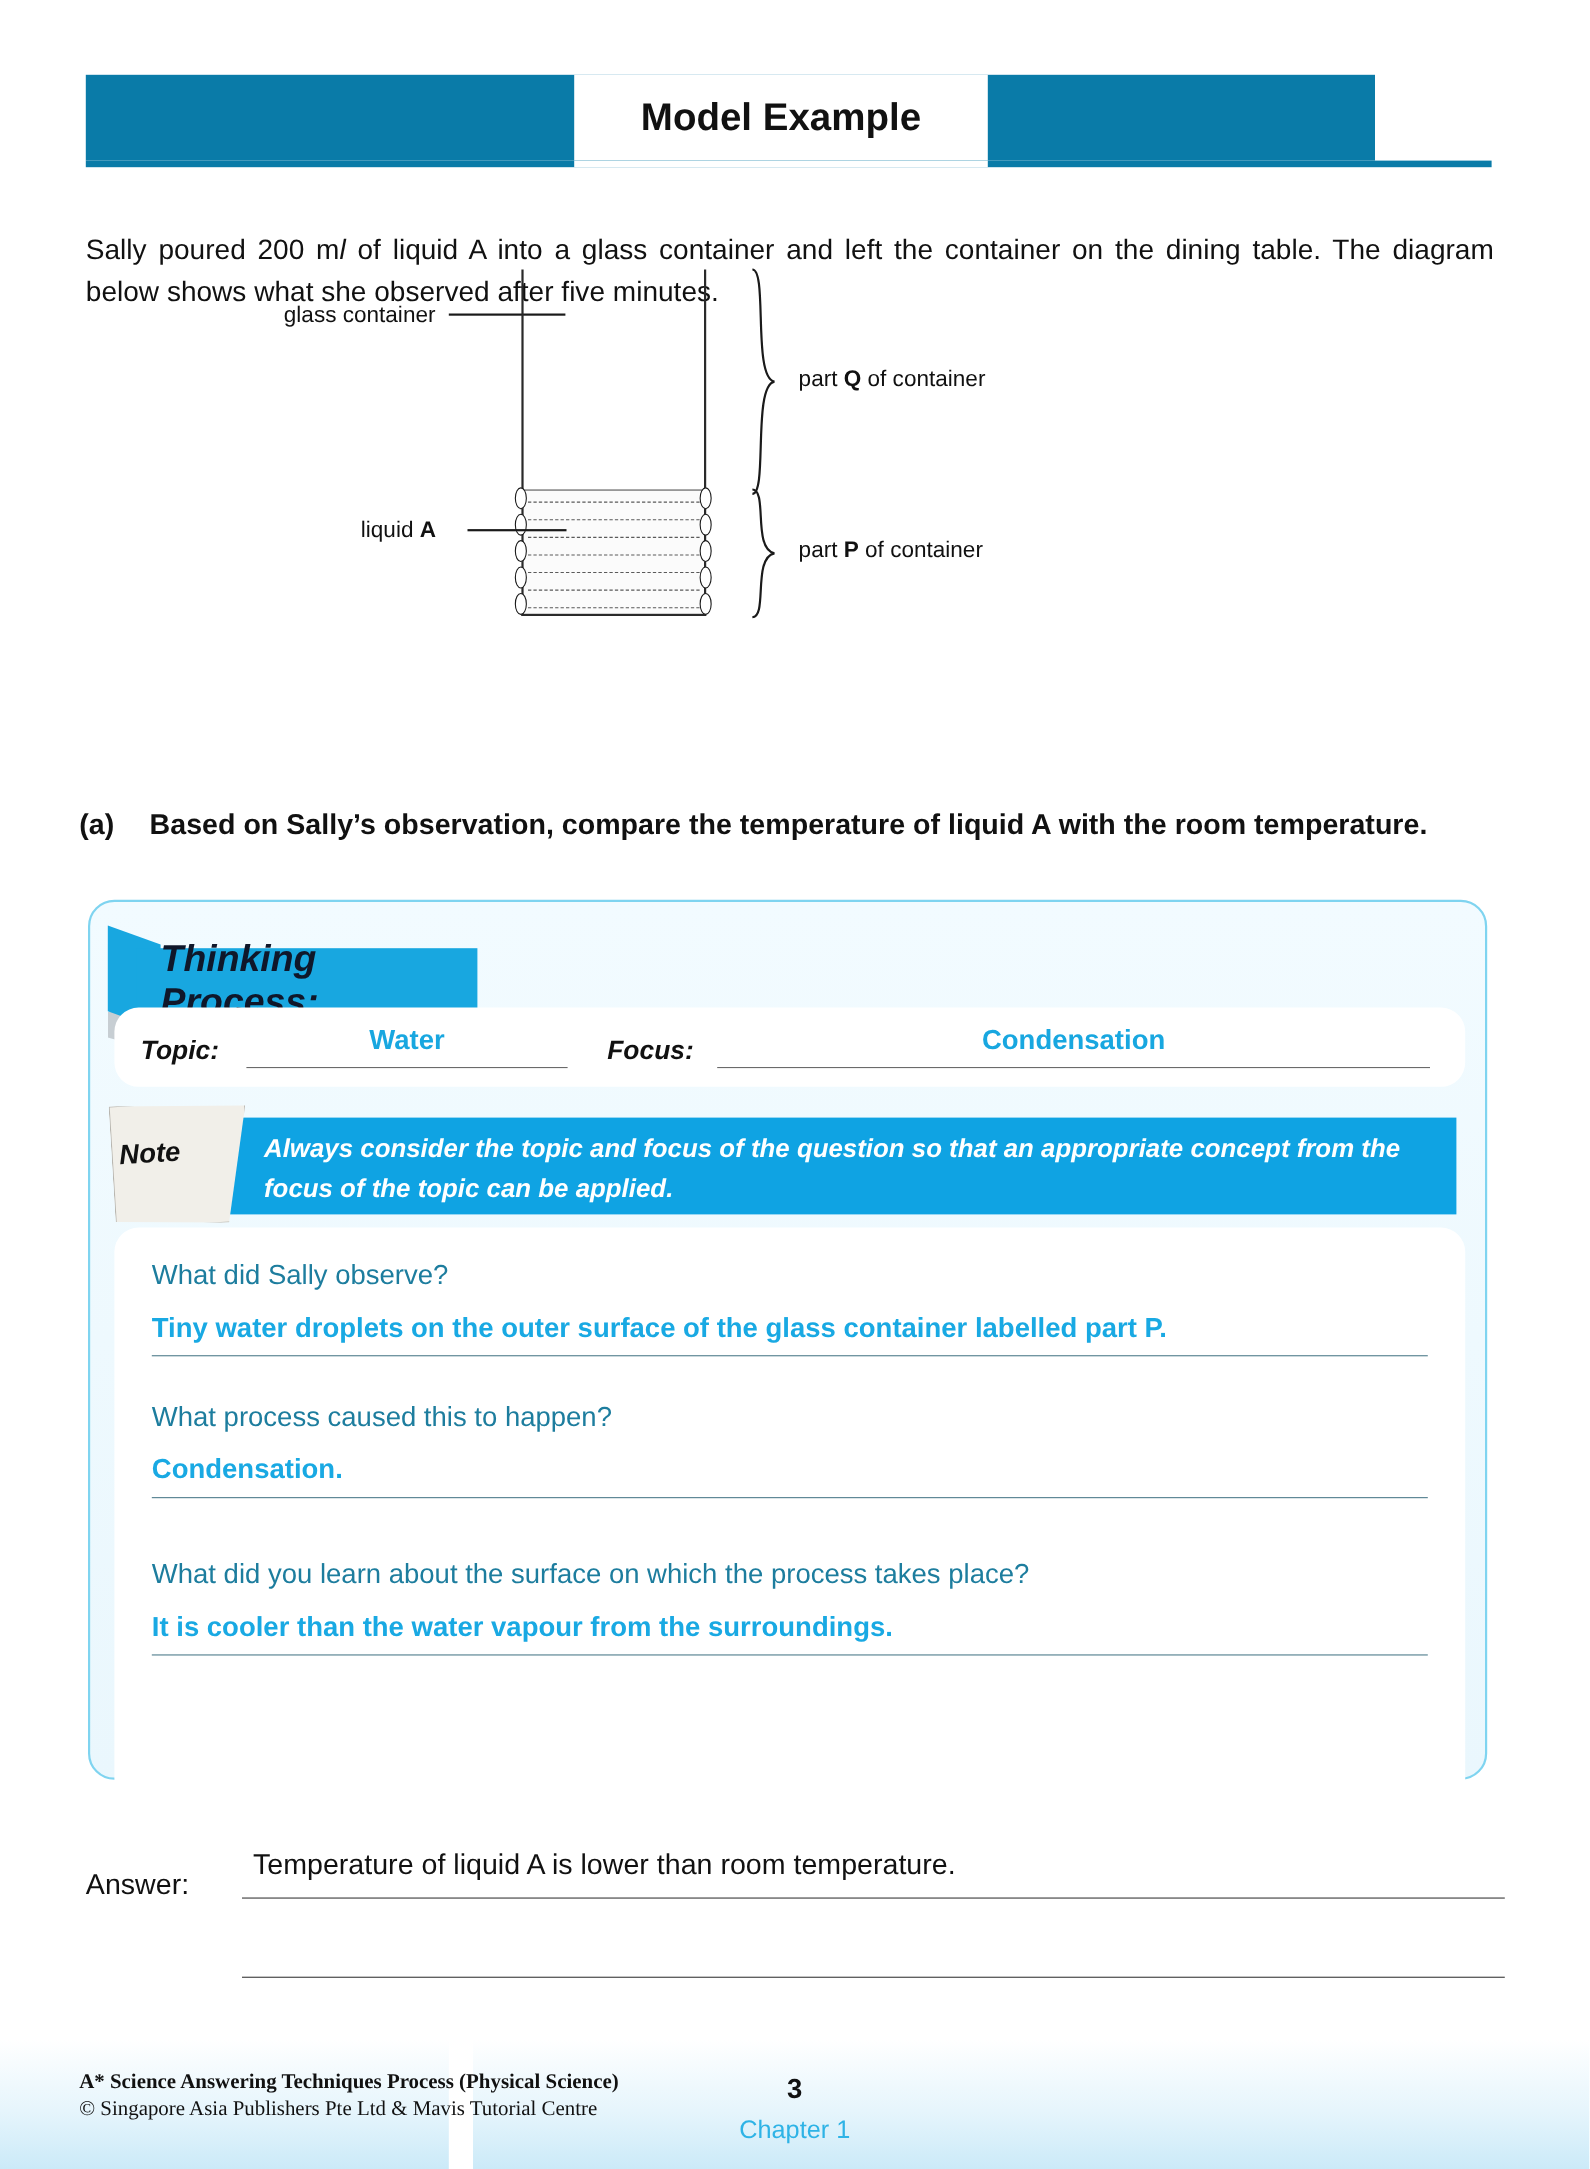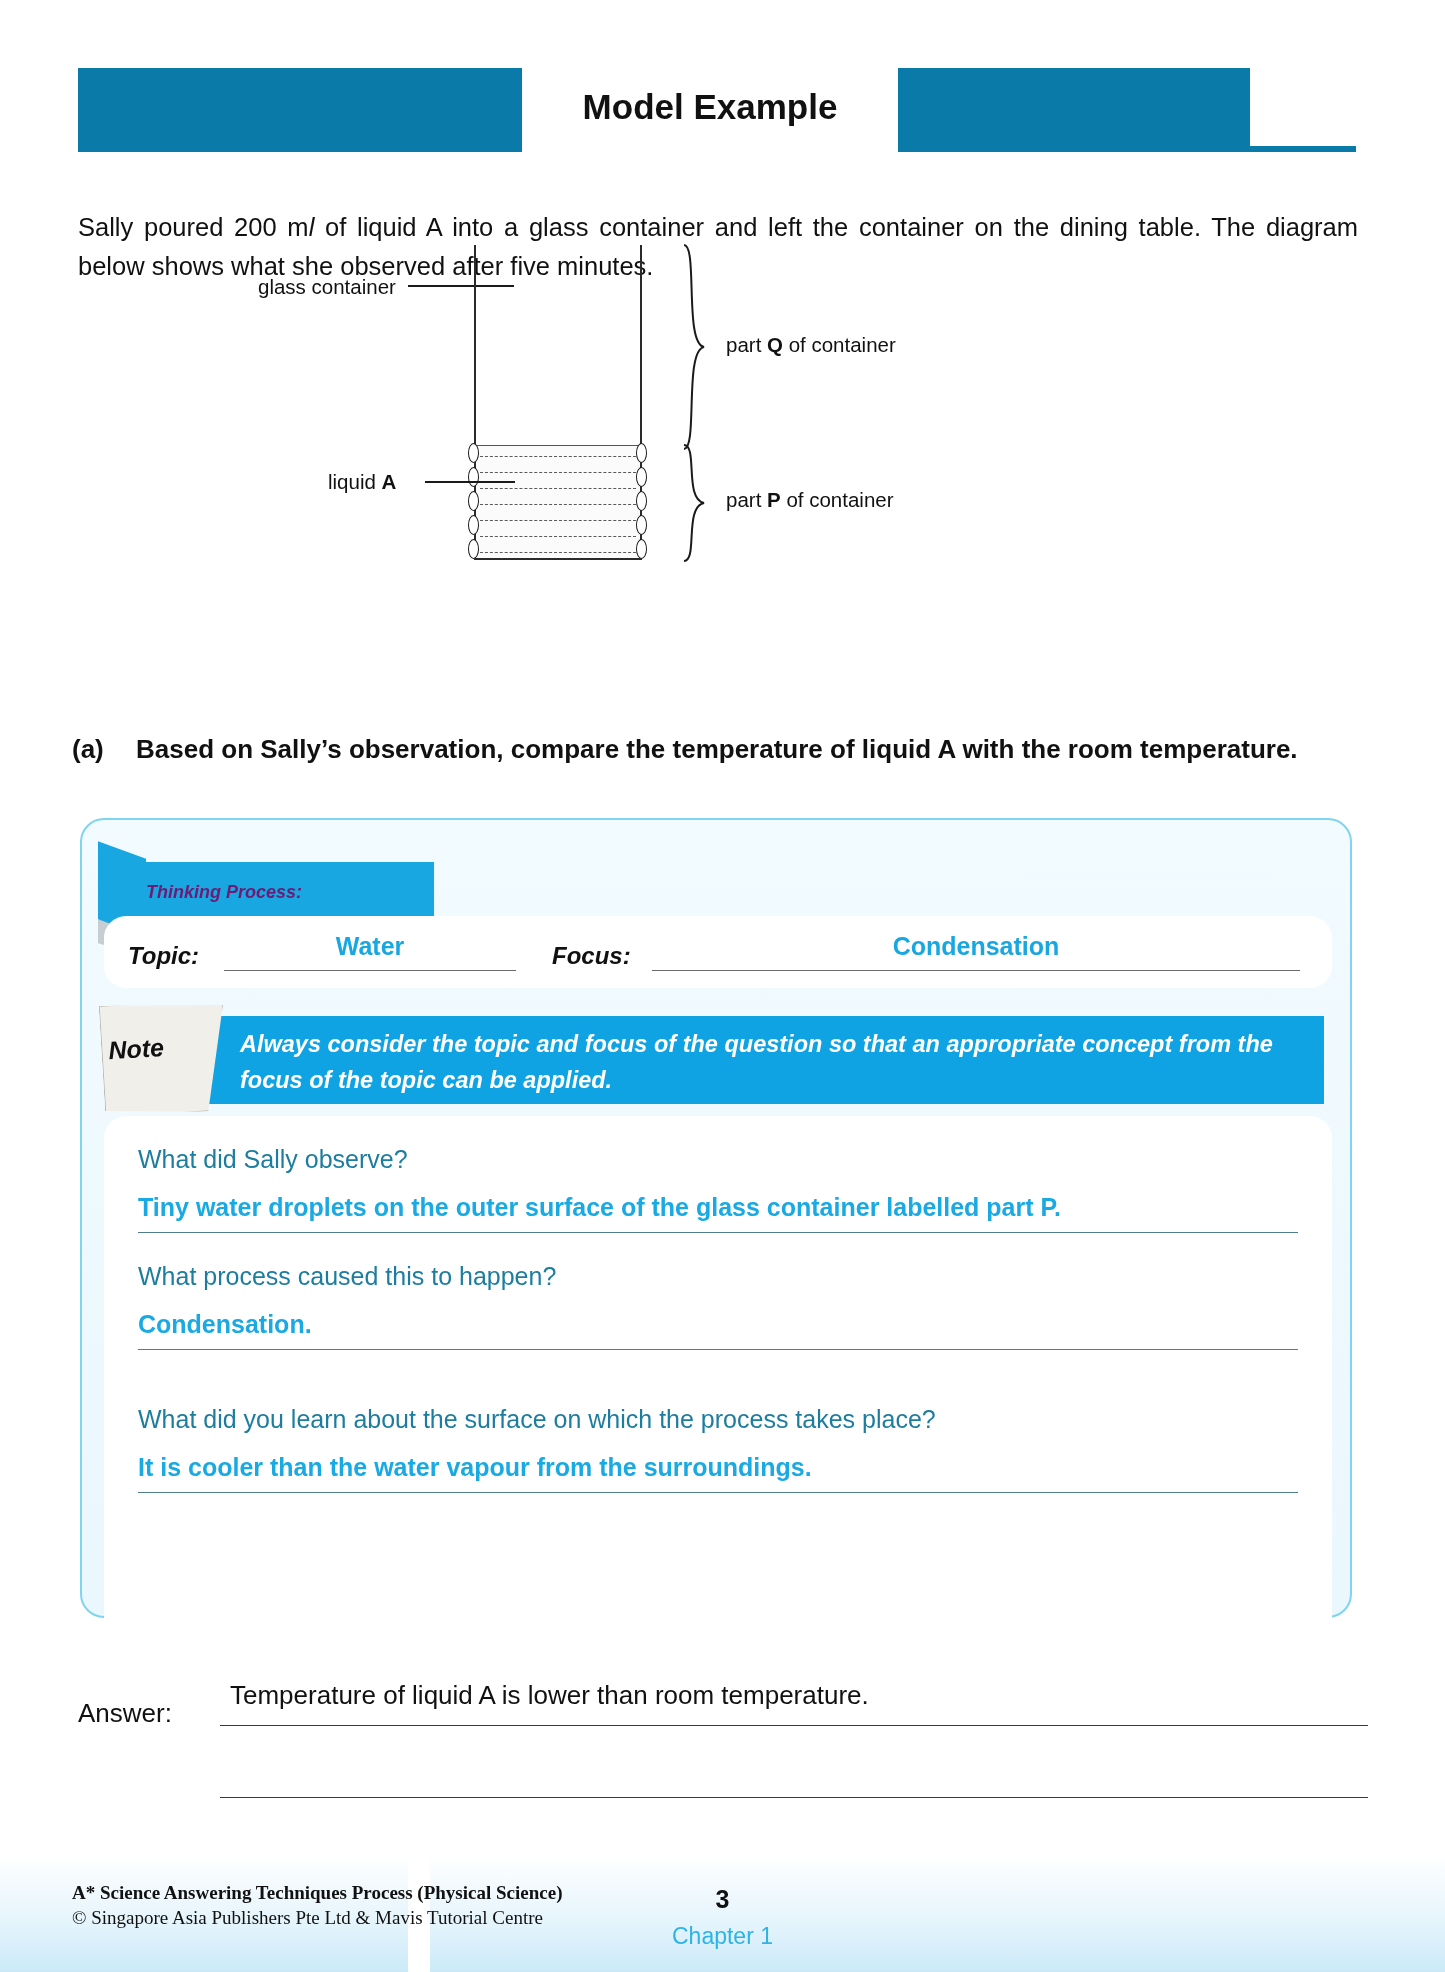--- a/index.html
+++ b/index.html
@@ -142,24 +142,24 @@
   .tp-banner {
     position: absolute;
     left: 42px; top: 42px;
     width: 310px; height: 60px;
     background: #18a7e0;
     display: flex;
     align-items: center;
     padding-left: 22px;
   }
   .tp-banner-text {
-    font-size: 18px;
+    font-size: 34px;
     font-weight: bold;
     font-style: italic;
-    color: #701a75;
+    color: #0f172a;
   }
   .tp-banner-tab {
     position: absolute;
     left: 16px; top: 30px;
     width: 48px; height: 78px;
     background: #18a7e0;
     transform: skewY(20deg);
   }
   .tp-banner-fold {
     position: absolute;
@@ -426,21 +426,21 @@
       <span class="note-tag-label">Note</span>
     </div>
     <div class="note-text">Always consider the topic and focus of the question so that an appropriate concept from the focus of the topic can be applied.</div>
   </div>
 
   <div class="qa-card">
     <div class="qa-block">
       <div class="qa-question">What did Sally observe?</div>
       <div class="qa-answer">Tiny water droplets on the outer surface of the glass container labelled part P.</div>
     </div>
-    <div class="qa-block" style="margin-top:26px;">
+    <div class="qa-block" style="margin-top:38px;">
       <div class="qa-question">What process caused this to happen?</div>
       <div class="qa-answer">Condensation.</div>
     </div>
     <div class="qa-block" style="margin-top:52px;">
       <div class="qa-question">What did you learn about the surface on which the process takes place?</div>
       <div class="qa-answer">It is cooler than the water vapour from the surroundings.</div>
     </div>
   </div>
 </div>
 

